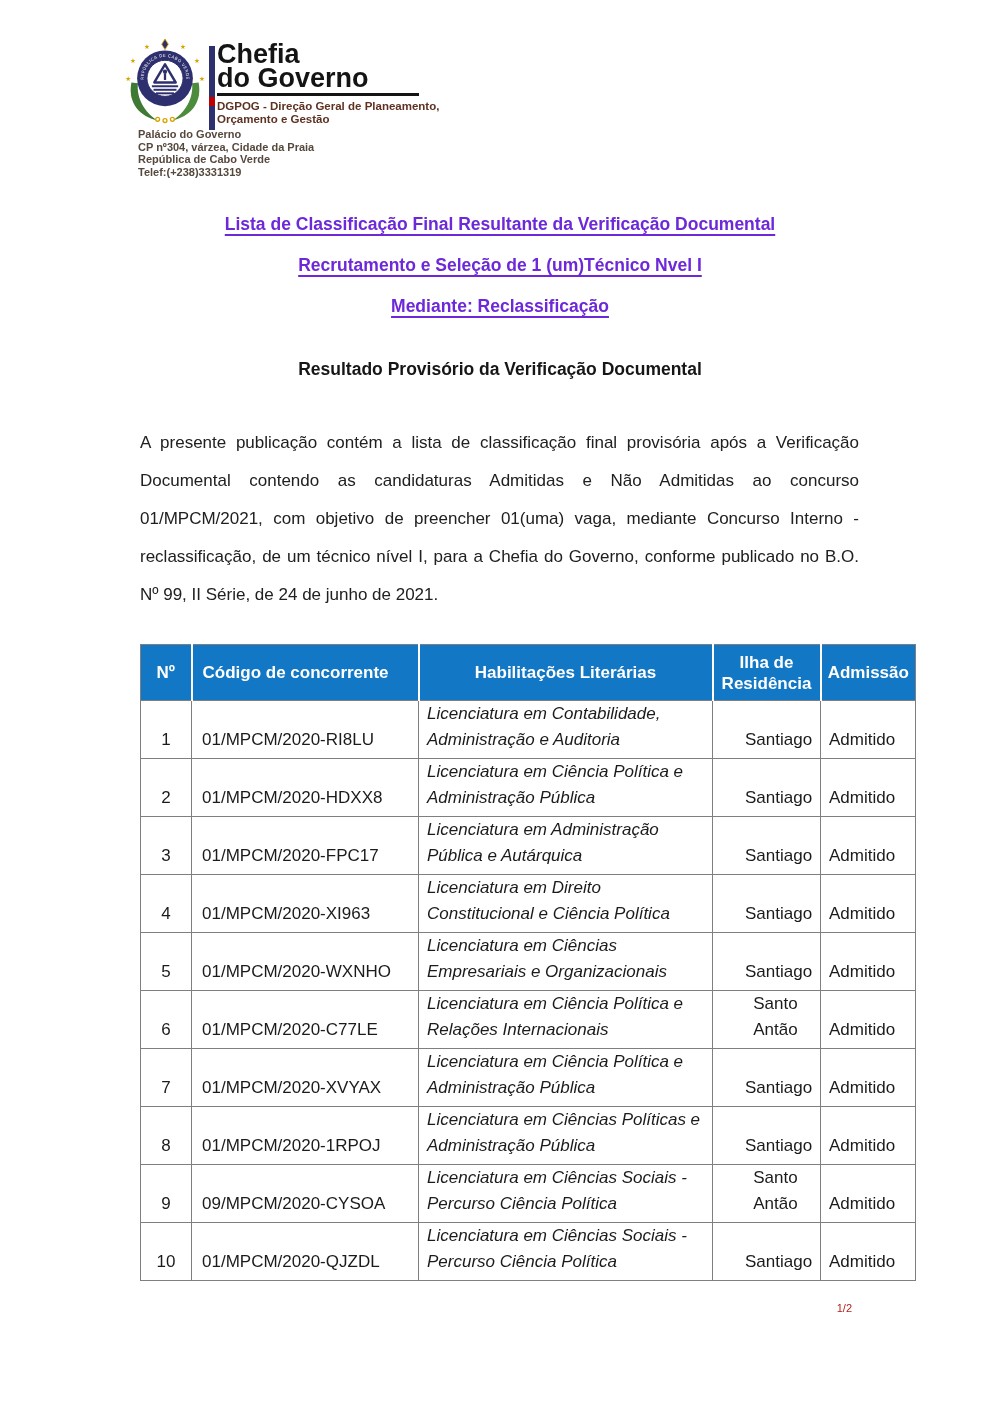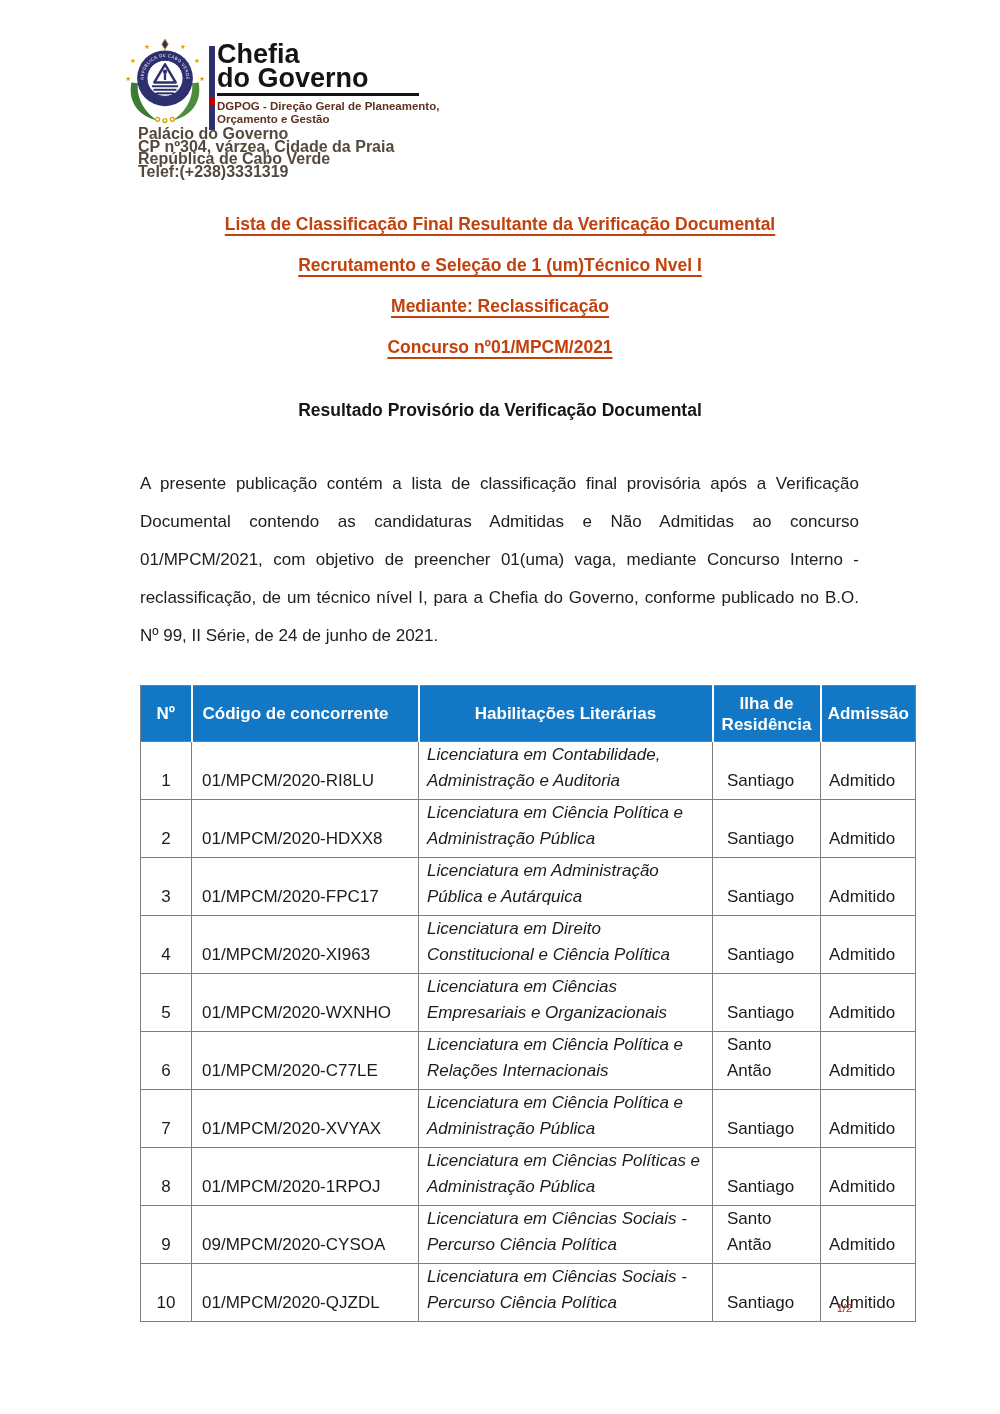--- a/index.html
+++ b/index.html
@@ -71,37 +71,37 @@
     margin-top: 4px;
     font-size: 11.5px;
     font-weight: bold;
     line-height: 13px;
     color: var(--brand-brown);
   }
   .address-block {
     position: absolute;
     left: 138px;
     top: 128px;
-    font-size: 16px;
+    font-size: 11px;
     font-weight: 600;
     line-height: 12.5px;
     color: var(--address-brown);
   }
 
   
   .titles {
     padding-top: 215px;
     margin-left: 140px;
     width: 720px;
     text-align: center;
   }
   .title-line {
     font-size: 17.5px;
     font-weight: bold;
-    color: #c2410c;
+    color: #6d28d9;
     line-height: 18px;
     margin-bottom: 23px;
   }
   .title-line span {
     text-decoration: underline;
     text-decoration-thickness: 1.5px;
     text-underline-offset: 4px;
   }
   .subtitle {
     margin-top: 45px;
@@ -156,21 +156,21 @@
   .results-table td {
     border: 1px solid var(--border-gray);
     height: 51px;
     vertical-align: bottom;
     padding-bottom: 5px;
     line-height: 26px;
   }
   .results-table td.num    { text-align: center; }
   .results-table td.code   { padding-left: 10px; }
   .results-table td.qual   { padding-left: 8px; padding-right: 2px; font-style: italic; }
-  .results-table td.island { text-align: left; padding-left: 14px; padding-right: 14px; }
+  .results-table td.island { text-align: center; padding-left: 32px; padding-right: 14px; }
   .results-table td.adm    { padding-left: 8px; }
 
   
   .page-number {
     position: absolute;
     top: 1302px;
     right: 148px;
     font-size: 11px;
     color: #b91c1c;
   }
@@ -246,21 +246,20 @@
     <div>Palácio do Governo</div>
     <div>CP nº304, várzea, Cidade da Praia</div>
     <div>República de Cabo Verde</div>
     <div>Telef:(+238)3331319</div>
   </div>
 
   <div class="titles">
     <div class="title-line"><span>Lista de Classificação Final Resultante da Verificação Documental</span></div>
     <div class="title-line"><span>Recrutamento e Seleção de 1 (um)Técnico Nvel I</span></div>
     <div class="title-line"><span>Mediante: Reclassificação</span></div>
-    <div class="title-line"><span>Concurso nº01/MPCM/2021</span></div>
     <div class="subtitle">Resultado Provisório da Verificação Documental</div>
   </div>
 
   <p class="body-paragraph">A presente publicação contém a lista de classificação final provisória após a Verificação Documental contendo as candidaturas Admitidas e Não Admitidas ao concurso 01/MPCM/2021, com objetivo de preencher 01(uma) vaga, mediante Concurso Interno - reclassificação, de um técnico nível I, para a Chefia do Governo, conforme publicado no B.O. Nº 99, II Série, de 24 de junho de 2021.</p>
 
   <table class="results-table">
     <colgroup>
       <col class="c-num">
         <col class="c-code">
         <col class="c-qual">

